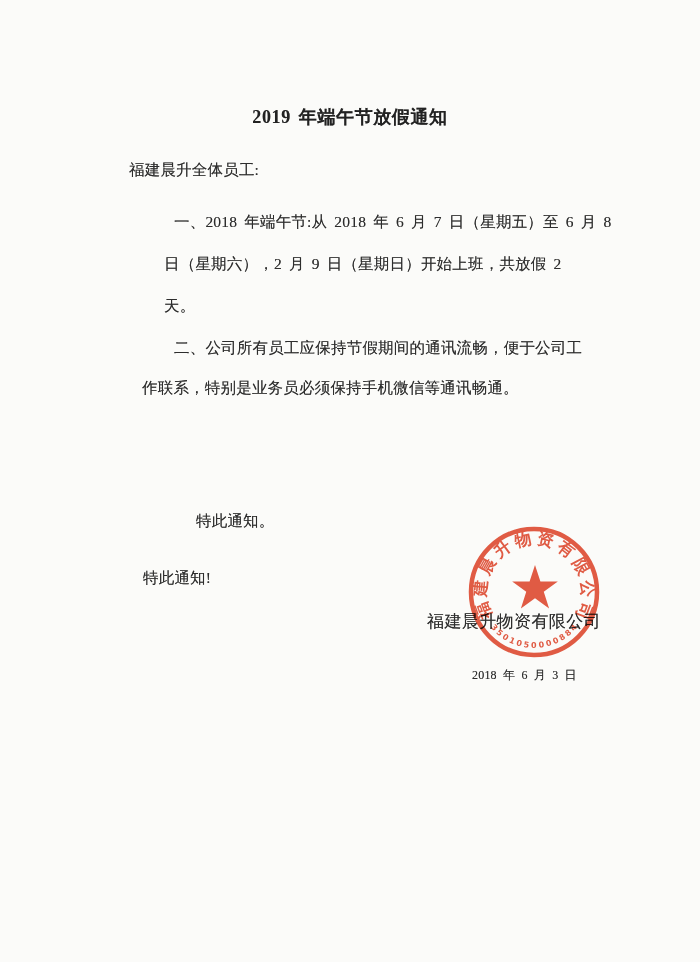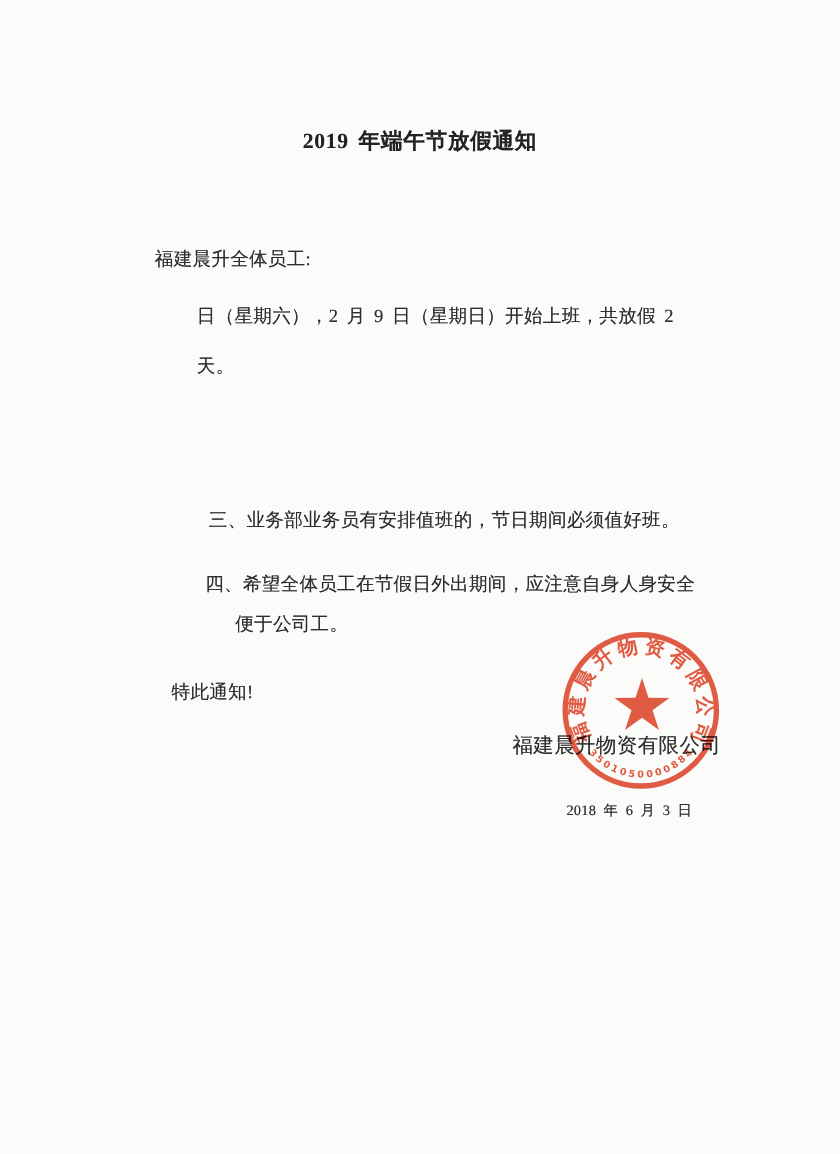--- a/index.html
+++ b/index.html
@@ -63,30 +63,31 @@
     font-weight: bold;
   }
 </style>
 </head>
 <body>
 
 <div class="page" style="background: rgb(251, 251, 249); color: rgb(45, 45, 45);">
 
   <div class="line title">2019 年端午节放假通知</div>
 
-  <div class="line" style="left:129px; top:160px;margin-top:47px;">福建晨升全体员工:</div>
+  <div class="line" style="left:129px; top:160px;">福建晨升全体员工:</div>
 
+  <div class="line" style="left:174px; top:212px;">一、2018 年端午节:从 2018 年 6 月 7 日（星期五）至 6 月 8</div>
   <div class="line" style="left:164px; top:254px;">日（星期六），2 月 9 日（星期日）开始上班，共放假 2</div>
   <div class="line" style="left:164px; top:296px;">天。</div>
 
+  <div class="line" style="left:174px; top:338px;">二、公司所有员工应保持节假期间的通讯流畅，便于公司工</div>
+  <div class="line" style="left:142px; top:378px;">作联系，特别是业务员必须保持手机微信等通讯畅通。</div>
 
-  <div class="line" style="left:174px; top:424px;">三、业务部业务员有安排值班的，节日期间必须值好班。</div>
 
-  <div class="line" style="left:171px; top:478px;">四、希望全体员工在节假日外出期间，应注意自身人身安全</div>
-  <div class="line" style="left:196px; top:511px;">便于公司工。</div>
+  <div class="line" style="left:196px; top:511px;">特此通知。</div>
 
   <div class="line" style="left:143px; top:568px;text-align:center;">特此通知!</div>
 
   <div class="line company-name" style="left:427px; top:612px;">福建晨升物资有限公司</div>
 
   <div class="line date-line" style="left:472px; top:666px;">2018 年 6 月 3 日</div>
 
   <svg class="seal" viewBox="0 0 144 144">
     <circle cx="72" cy="72" r="63" fill="none" stroke-width="4.5" stroke="#e14a30"></circle>
     <path d="M 73,45 L 78.41,61.56 L 95.83,61.58 L 81.75,71.84 L 87.11,88.42 L 73,78.2 L 58.89,88.42 L 64.25,71.84 L 50.17,61.58 L 67.59,61.56 Z" fill="#e14a30"></path>

